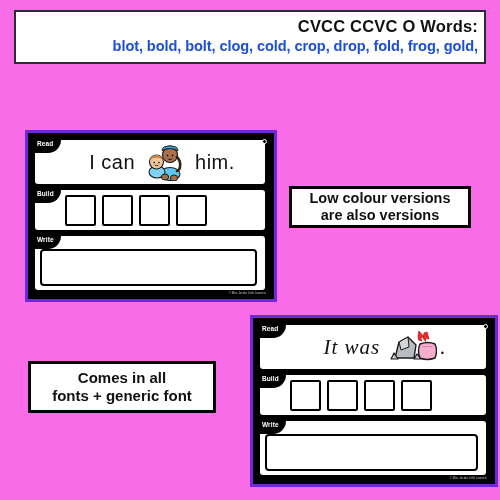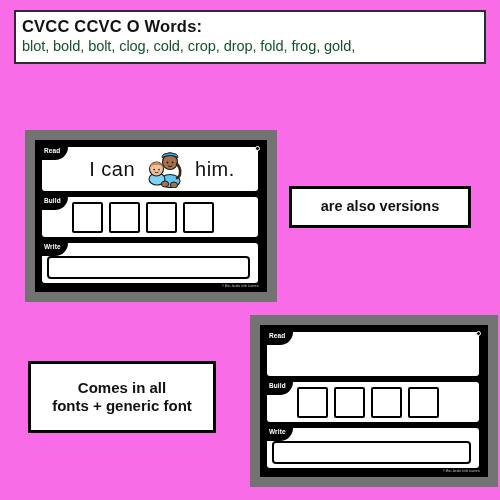--- a/index.html
+++ b/index.html
@@ -18,43 +18,43 @@
   
   .header-box {
     position: absolute;
     left: 14px;
     top: 10px;
     width: 472px;
     box-sizing: border-box;
     background: #ffffff;
     border: 2px solid #2b2b33;
     padding: 5px 6px 6px 6px;
-    text-align: left;
+    text-align: right;
   }
   .header-title {
     font-size: 16.5px;
     font-weight: bold;
     color: #111111;
     letter-spacing: 0.2px;
     line-height: 1.18;
     margin-bottom: 1px;
   }
   .header-words {
     font-size: 14.6px;
-    color: #14532d;
+    color: #1d4ed8;
     line-height: 1.28;
     letter-spacing: -0.1px;
-    font-weight: 400;
+    font-weight: 700;
   }
 
   
   .card {
     position: absolute;
-    background: #737373;      
-    padding: 10px;
+    background: #6d28d9;      
+    padding: 3px;
     box-sizing: border-box;
   }
   .card-inner {
     background: #000000;
     border: 3px solid #000000;
     box-sizing: border-box;
     width: 100%;
     height: 100%;
     position: relative;
     padding: 4px;
@@ -210,21 +210,21 @@
     justify-content: center;
     text-align: center;
     color: #111111;
     font-weight: bold;
   }
   .callout-line { line-height: 1.18; white-space: nowrap; }
 
   #callout-low-colour { left: 289px; top: 186px; width: 182px; height: 42px; }
   #callout-low-colour .callout-line { font-size: 14.5px; }
 
-  #callout-fonts { left: 28px; top: 361px; width: 188px; height: 72px; }
+  #callout-fonts { left: 28px; top: 361px; width: 188px; height: 52px; }
   #callout-fonts .callout-line { font-size: 15px; }
 </style>
 </head>
 <body style="background: rgb(249, 108, 232);">
 
 <div class="header-box">
   <div class="header-title">CVCC CCVC O Words:</div>
   <div class="header-words">blot, bold, bolt, clog, cold, crop, drop, fold, frog, gold,</div>
 </div>
 
@@ -284,20 +284,39 @@
   </div>
 </div>
 
 <div class="card" id="card-soft" style="left:250px; top:315px; width:248px; height:172px;">
   <div class="card-inner">
     <div class="corner-dot"></div>
 
     <div class="row row-read">
       <div class="panel"></div>
       <div class="row-label">Read</div>
+      <div class="read-content">
+        <span class="sentence-text cursive">It was</span>
+        <span class="pic">
+          <svg viewBox="0 0 48 38" width="48" height="38" aria-hidden="true">
+
+            <path d="M6 30 L10 14 L19 9 L27 17 L25 30 Z" fill="#b9bcc0" stroke="#1b1b1b" stroke-width="1.4" stroke-linejoin="round"></path>
+            <path d="M10 14 L19 9 L20 19 L12 22 Z" fill="#d3d6d9" stroke="#1b1b1b" stroke-width="1"></path>
+            <path d="M2 31 L5 25 L9 31 Z" fill="#c6c9cd" stroke="#1b1b1b" stroke-width="1.2" stroke-linejoin="round"></path>
+            <path d="M25 31 L28 26 L32 31 Z" fill="#c6c9cd" stroke="#1b1b1b" stroke-width="1.2" stroke-linejoin="round"></path>
+
+            <path d="M31 16 q8 -3 15 0 q3 7 0 14 q-8 3 -15 0 q-3 -7 0 -14 z" fill="#f5aecd" stroke="#1b1b1b" stroke-width="1.4" stroke-linejoin="round"></path>
+            <path d="M34 19 q5 -1.6 9 0" fill="none" stroke="#e07fae" stroke-width="1.1" stroke-linecap="round"></path>
+
+            <path d="M30 3 L35 9 L31.5 9.5 L33 13 L29.5 12 L29 8 Z" fill="#ee2a2a" stroke="#b81414" stroke-width="0.7" stroke-linejoin="round"></path>
+            <path d="M38 4 L40 11 L37 10 L36.5 13.5 L34 10 L35 5 Z" fill="#ee2a2a" stroke="#b81414" stroke-width="0.7" stroke-linejoin="round"></path>
+          </svg>
+        </span>
+        <span class="sentence-text cursive">.</span>
+      </div>
     </div>
 
     <div class="row row-build">
       <div class="panel"></div>
       <div class="row-label">Build</div>
       <div class="build-boxes">
         <div class="letter-box"></div>
         <div class="letter-box"></div>
         <div class="letter-box"></div>
         <div class="letter-box"></div>
@@ -308,19 +327,20 @@
       <div class="panel"></div>
       <div class="row-label">Write</div>
       <div class="write-area"></div>
     </div>
 
     <div class="credit">© Miss Jacobs Little Learners</div>
   </div>
 </div>
 
 <div class="callout" id="callout-low-colour">
+  <div class="callout-line">Low colour versions</div>
   <div class="callout-line">are also versions</div>
 </div>
 
 <div class="callout" id="callout-fonts">
   <div class="callout-line">Comes in all</div>
   <div class="callout-line">fonts + generic font</div>
 </div>
 
 </body></html>

